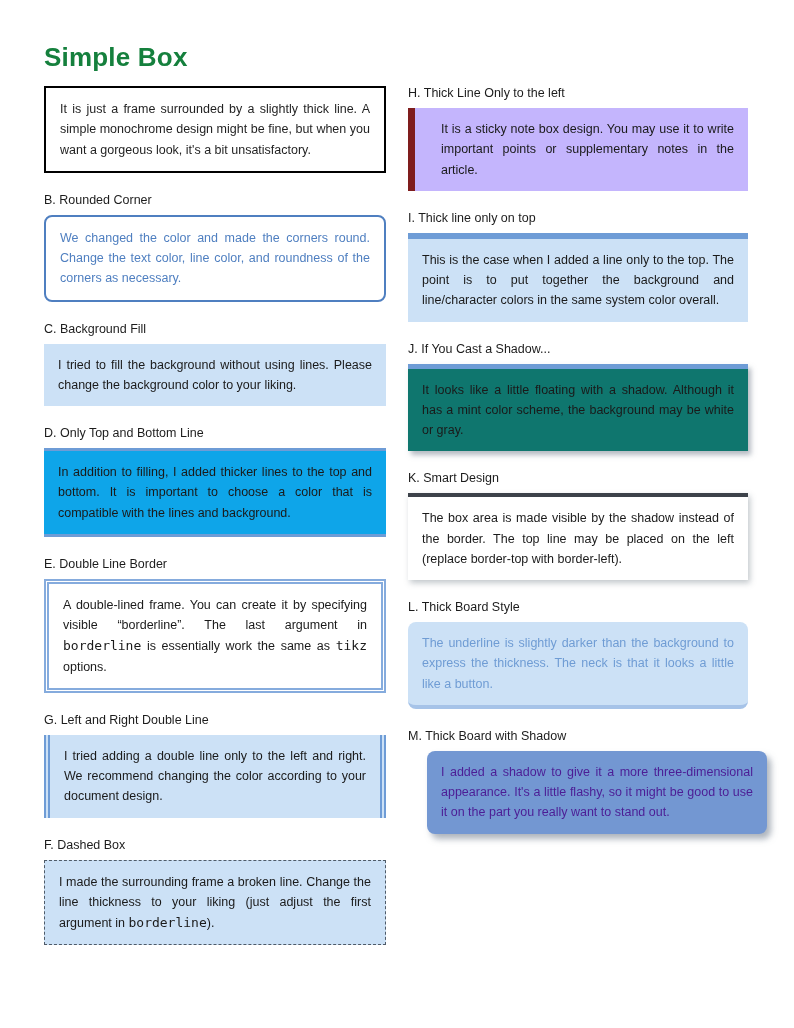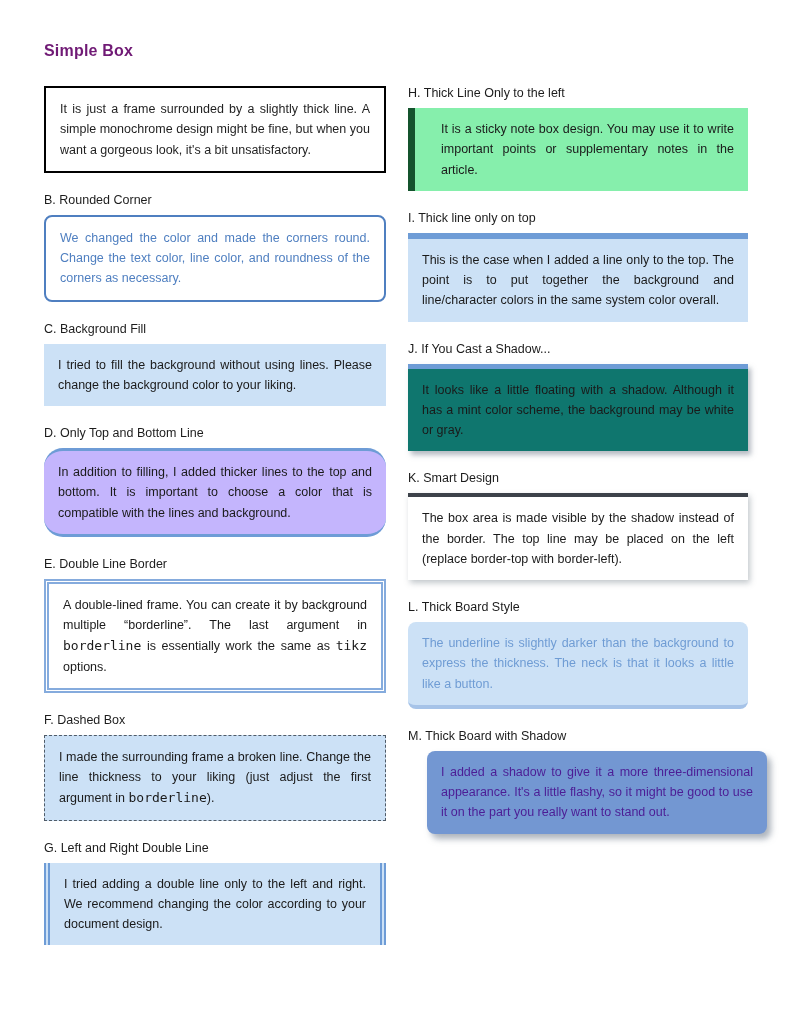--- a/index.html
+++ b/index.html
@@ -6,21 +6,21 @@
   html, body { background: #ffffff; }
   body {
     width: 794px; height: 1028px;
     position: relative;
     font-family: "Liberation Sans", sans-serif;
     color: #1a1a1a;
     overflow: hidden;
   }
   .page-title {
     position: absolute; left: 44px; top: 42px;
-    font-size: 16px; font-weight: 600; color: #701a75;
+    font-size: 26px; font-weight: 600; color: #15803d;
     letter-spacing: 0.2px;
   }
   .col { position: absolute; top: 86px; }
   .col-left  { left: 44px;  width: 342px; }
   .col-right { left: 408px; width: 340px; }
   .example { margin-bottom: 20px; }
   .ex-label {
     font-size: 12.5px; color: #1c1c1c;
     margin-bottom: 7px; line-height: 1.2;
   }
@@ -34,29 +34,29 @@
   .box p { margin: 0; }
   .mono { font-family: "DejaVu Sans Mono", monospace; font-size: 13px; }
 
   
   .box-a { border: 2px solid #000000; font-weight: normal; color: #1f1f1f; }
   
   .box-b { border: 2px solid #4f7fc0; border-radius: 8px; color: #4f7fc0; }
   
   .box-c { background: #cce1f6; }
   
-  .box-d { background: #c4b5fd; border-top: 3px solid #6e9cd6; border-bottom: 3px solid #6e9cd6; border-radius: 19px; }
+  .box-d { background: #0ea5e9; border-top: 3px solid #6e9cd6; border-bottom: 3px solid #6e9cd6; }
   
   .box-e { border: 5px double #85abdd; }
   
   .box-f { background: #cce1f6; border: 1.5px dashed #4f5b68; }
   
   .box-g { background: #cce1f6; border-left: 6px double #6e9cd6; border-right: 6px double #6e9cd6; }
   
-  .box-h { background: #86efac; border-left: 7px solid #14532d; padding-left: 26px; }
+  .box-h { background: #c4b5fd; border-left: 7px solid #7f1d1d; padding-left: 26px; }
   
   .box-i { background: #cce1f6; border-top: 6px solid #6e9cd6; }
   
   .box-j { background: #0f766e; border-top: 5px solid #6e9cd6;
            box-shadow: 3px 4px 5px rgba(110,120,135,0.5); }
   
   .box-k { background: #ffffff; border-top: 4px solid #3d424a;
            box-shadow: 2px 3px 6px rgba(120,130,140,0.45); }
   
   .box-l { background: #cce1f6; border-radius: 8px; border-bottom: 4px solid #a6c3e8;
@@ -95,35 +95,35 @@
   <section class="example">
     <div class="ex-label">D. Only Top and Bottom Line</div>
     <div class="box box-d">
       <p><span>In addition to filling, I added thicker lines to the top and bottom. It is important to choose a color that is compatible with the lines and background.</span></p>
     </div>
   </section>
 
   <section class="example">
     <div class="ex-label">E. Double Line Border</div>
     <div class="box box-e">
-      <p><span>A double-lined frame. You can create it by background multiple “borderline”. The last argument in </span><span class="mono">borderline</span><span> is essentially work the same as </span><span class="mono">tikz</span><span> options.</span></p>
+      <p><span>A double-lined frame. You can create it by specifying visible “borderline”. The last argument in </span><span class="mono">borderline</span><span> is essentially work the same as </span><span class="mono">tikz</span><span> options.</span></p>
+    </div>
+  </section>
+
+  <section class="example">
+    <div class="ex-label">G. Left and Right Double Line</div>
+    <div class="box box-g">
+      <p><span>I tried adding a double line only to the left and right. We recommend changing the color according to your document design.</span></p>
     </div>
   </section>
 
   <section class="example">
     <div class="ex-label">F. Dashed Box</div>
     <div class="box box-f">
       <p><span>I made the surrounding frame a broken line. Change the line thickness to your liking (just adjust the first argument in </span><span class="mono">borderline</span><span>).</span></p>
-    </div>
-  </section>
-
-  <section class="example">
-    <div class="ex-label">G. Left and Right Double Line</div>
-    <div class="box box-g">
-      <p><span>I tried adding a double line only to the left and right. We recommend changing the color according to your document design.</span></p>
     </div>
   </section>
 
 </div>
 
 <div class="col col-right">
 
   <section class="example">
     <div class="ex-label">H. Thick Line Only to the left</div>
     <div class="box box-h">

